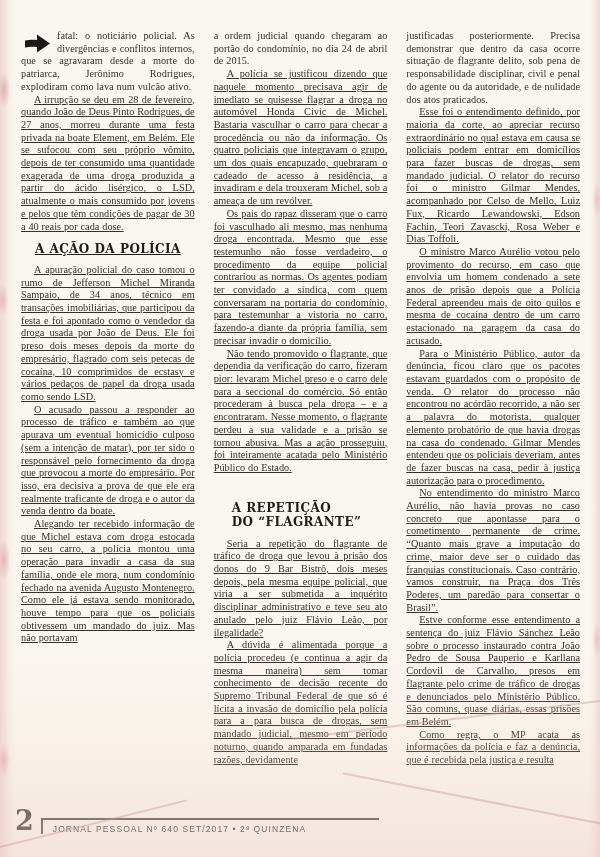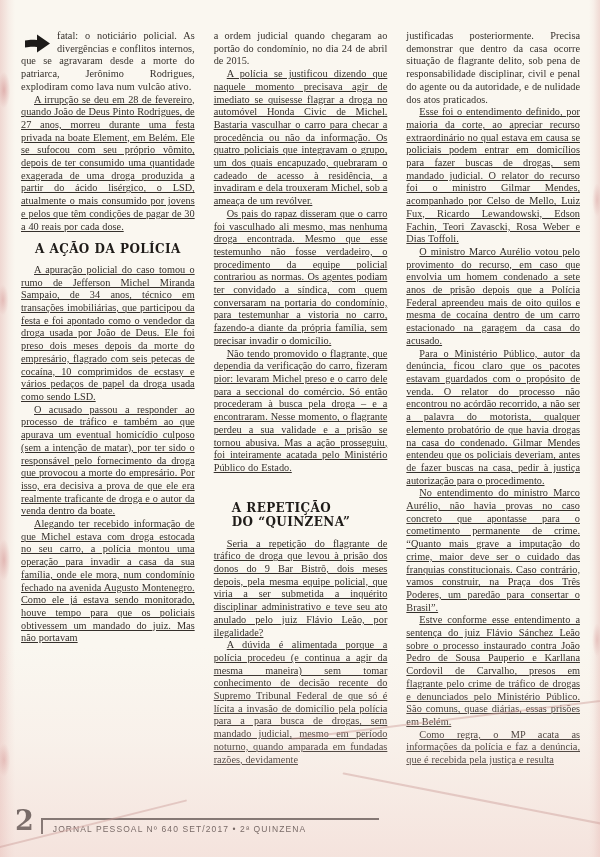--- a/index.html
+++ b/index.html
@@ -3,33 +3,33 @@
 <meta charset="utf-8">
 <style>
   html,body{margin:0;padding:0;background:#e8e2da;}
   .page{
     position:relative; width:600px; height:857px; overflow:hidden;
     background:#faf7f0;
     font-family:"Liberation Serif", serif;
   }
   .content{
     position:absolute; top:30px; left:21px; right:20px; height:776px;
-    display:flex; gap:19px; overflow:hidden;
+    display:flex; gap:19px; overflow:hidden;justify-content:flex-end;
   }
   .col{
     flex:1 1 0; text-align:justify; font-size:10.3px; line-height:12.7px;
     color:#35302b; word-spacing:0.3px;
   }
   .para{margin:0; padding:0;}
   .indent{text-indent:13px;text-decoration:underline;}
   .sec-head{
     font-family:"DejaVu Serif", serif; font-weight:bold; font-size:12px;
     letter-spacing:0.4px; color:#1f1c19; margin:10px 0 8px;
   }
-  .sec-head.center{text-align:center;}
+  .sec-head.center{text-align:center;text-decoration:underline;}
   .sec-head.left2{text-align:left; padding-left:18px; margin:26px 0 8px;}
   .sec-head .hl{display:block; line-height:14.5px;}
   .jump-arrow{
     float:left; width:27px; height:23px; margin:2px 6px 0 3px;
   }
   .jump-arrow svg{display:block; width:100%; height:100%;}
   .footer{
     position:absolute; left:15px; bottom:23px;
     display:flex; align-items:flex-start;
   }
@@ -93,21 +93,21 @@
       <p class="para indent">Alegando ter recebido informação de que Michel estava com droga estocada no seu carro, a polícia montou uma operação para invadir a casa da sua família, onde ele mora, num condomínio fechado na avenida Augusto Montenegro. Como ele já estava sendo monitorado, houve tempo para que os policiais obtivessem um mandado do juiz. Mas não portavam</p>
     </div>
 
     <div class="col">
       <p class="para">a ordem judicial quando chegaram ao portão do condomínio, no dia 24 de abril de 2015.</p>
       <p class="para indent">A polícia se justificou dizendo que naquele momento precisava agir de imediato se quisesse flagrar a droga no automóvel Honda Civic de Michel. Bastaria vasculhar o carro para checar a procedência ou não da informação. Os quatro policiais que integravam o grupo, um dos quais encapuzado, quebraram o cadeado de acesso à residência, a invadiram e dela trouxeram Michel, sob a ameaça de um revólver.</p>
       <p class="para indent">Os pais do rapaz disseram que o carro foi vasculhado ali mesmo, mas nenhuma droga encontrada. Mesmo que esse testemunho não fosse verdadeiro, o procedimento da equipe policial contrariou as normas. Os agentes podiam ter convidado a síndica, com quem conversaram na portaria do condomínio, para testemunhar a vistoria no carro, fazendo-a diante da própria família, sem precisar invadir o domicílio.</p>
       <p class="para indent">Não tendo promovido o flagrante, que dependia da verificação do carro, fizeram pior: levaram Michel preso e o carro dele para a seccional do comércio. Só então procederam à busca pela droga – e a encontraram. Nesse momento, o flagrante perdeu a sua validade e a prisão se tornou abusiva. Mas a ação prosseguiu, foi inteiramente acatada pelo Ministério Público do Estado.</p>
       <h3 class="sec-head left2">
         <span class="hl">A REPETIÇÃO</span>
-        <span class="hl">DO “QUINZENA”</span>
+        <span class="hl">DO “FLAGRANTE”</span>
       </h3>
       <p class="para indent">Seria a repetição do flagrante de tráfico de droga que levou à prisão dos donos do 9 Bar Bistrô, dois meses depois, pela mesma equipe policial, que viria a ser submetida a inquérito disciplinar administrativo e teve seu ato anulado pelo juiz Flávio Leão, por ilegalidade?</p>
       <p class="para indent">A dúvida é alimentada porque a polícia procedeu (e continua a agir da mesma maneira) sem tomar conhecimento de decisão recente do Supremo Tribunal Federal de que só é lícita a invasão de domicílio pela polícia para a para busca de drogas, sem mandado judicial, mesmo em período noturno, quando amparada em fundadas razões, devidamente</p>
     </div>
 
     <div class="col">
       <p class="para">justificadas posteriormente. Precisa demonstrar que dentro da casa ocorre situação de flagrante delito, sob pena de responsabilidade disciplinar, civil e penal do agente ou da autoridade, e de nulidade dos atos praticados.</p>
       <p class="para indent">Esse foi o entendimento definido, por maioria da corte, ao apreciar recurso extraordinário no qual estava em causa se policiais podem entrar em domicílios para fazer buscas de drogas, sem mandado judicial. O relator do recurso foi o ministro Gilmar Mendes, acompanhado por Celso de Mello, Luiz Fux, Ricardo Lewandowski, Edson Fachin, Teori Zavascki, Rosa Weber e Dias Toffoli.</p>
       <p class="para indent">O ministro Marco Aurélio votou pelo provimento do recurso, em caso que envolvia um homem condenado a sete anos de prisão depois que a Polícia Federal apreendeu mais de oito quilos e mesma de cocaína dentro de um carro estacionado na garagem da casa do acusado.</p>
       <p class="para indent">Para o Ministério Público, autor da denúncia, ficou claro que os pacotes estavam guardados com o propósito de venda. O relator do processo não encontrou no acórdão recorrido, a não ser a palavra do motorista, qualquer elemento probatório de que havia drogas na casa do condenado. Gilmar Mendes entendeu que os policiais deveriam, antes de fazer buscas na casa, pedir à justiça autorização para o procedimento.</p>

